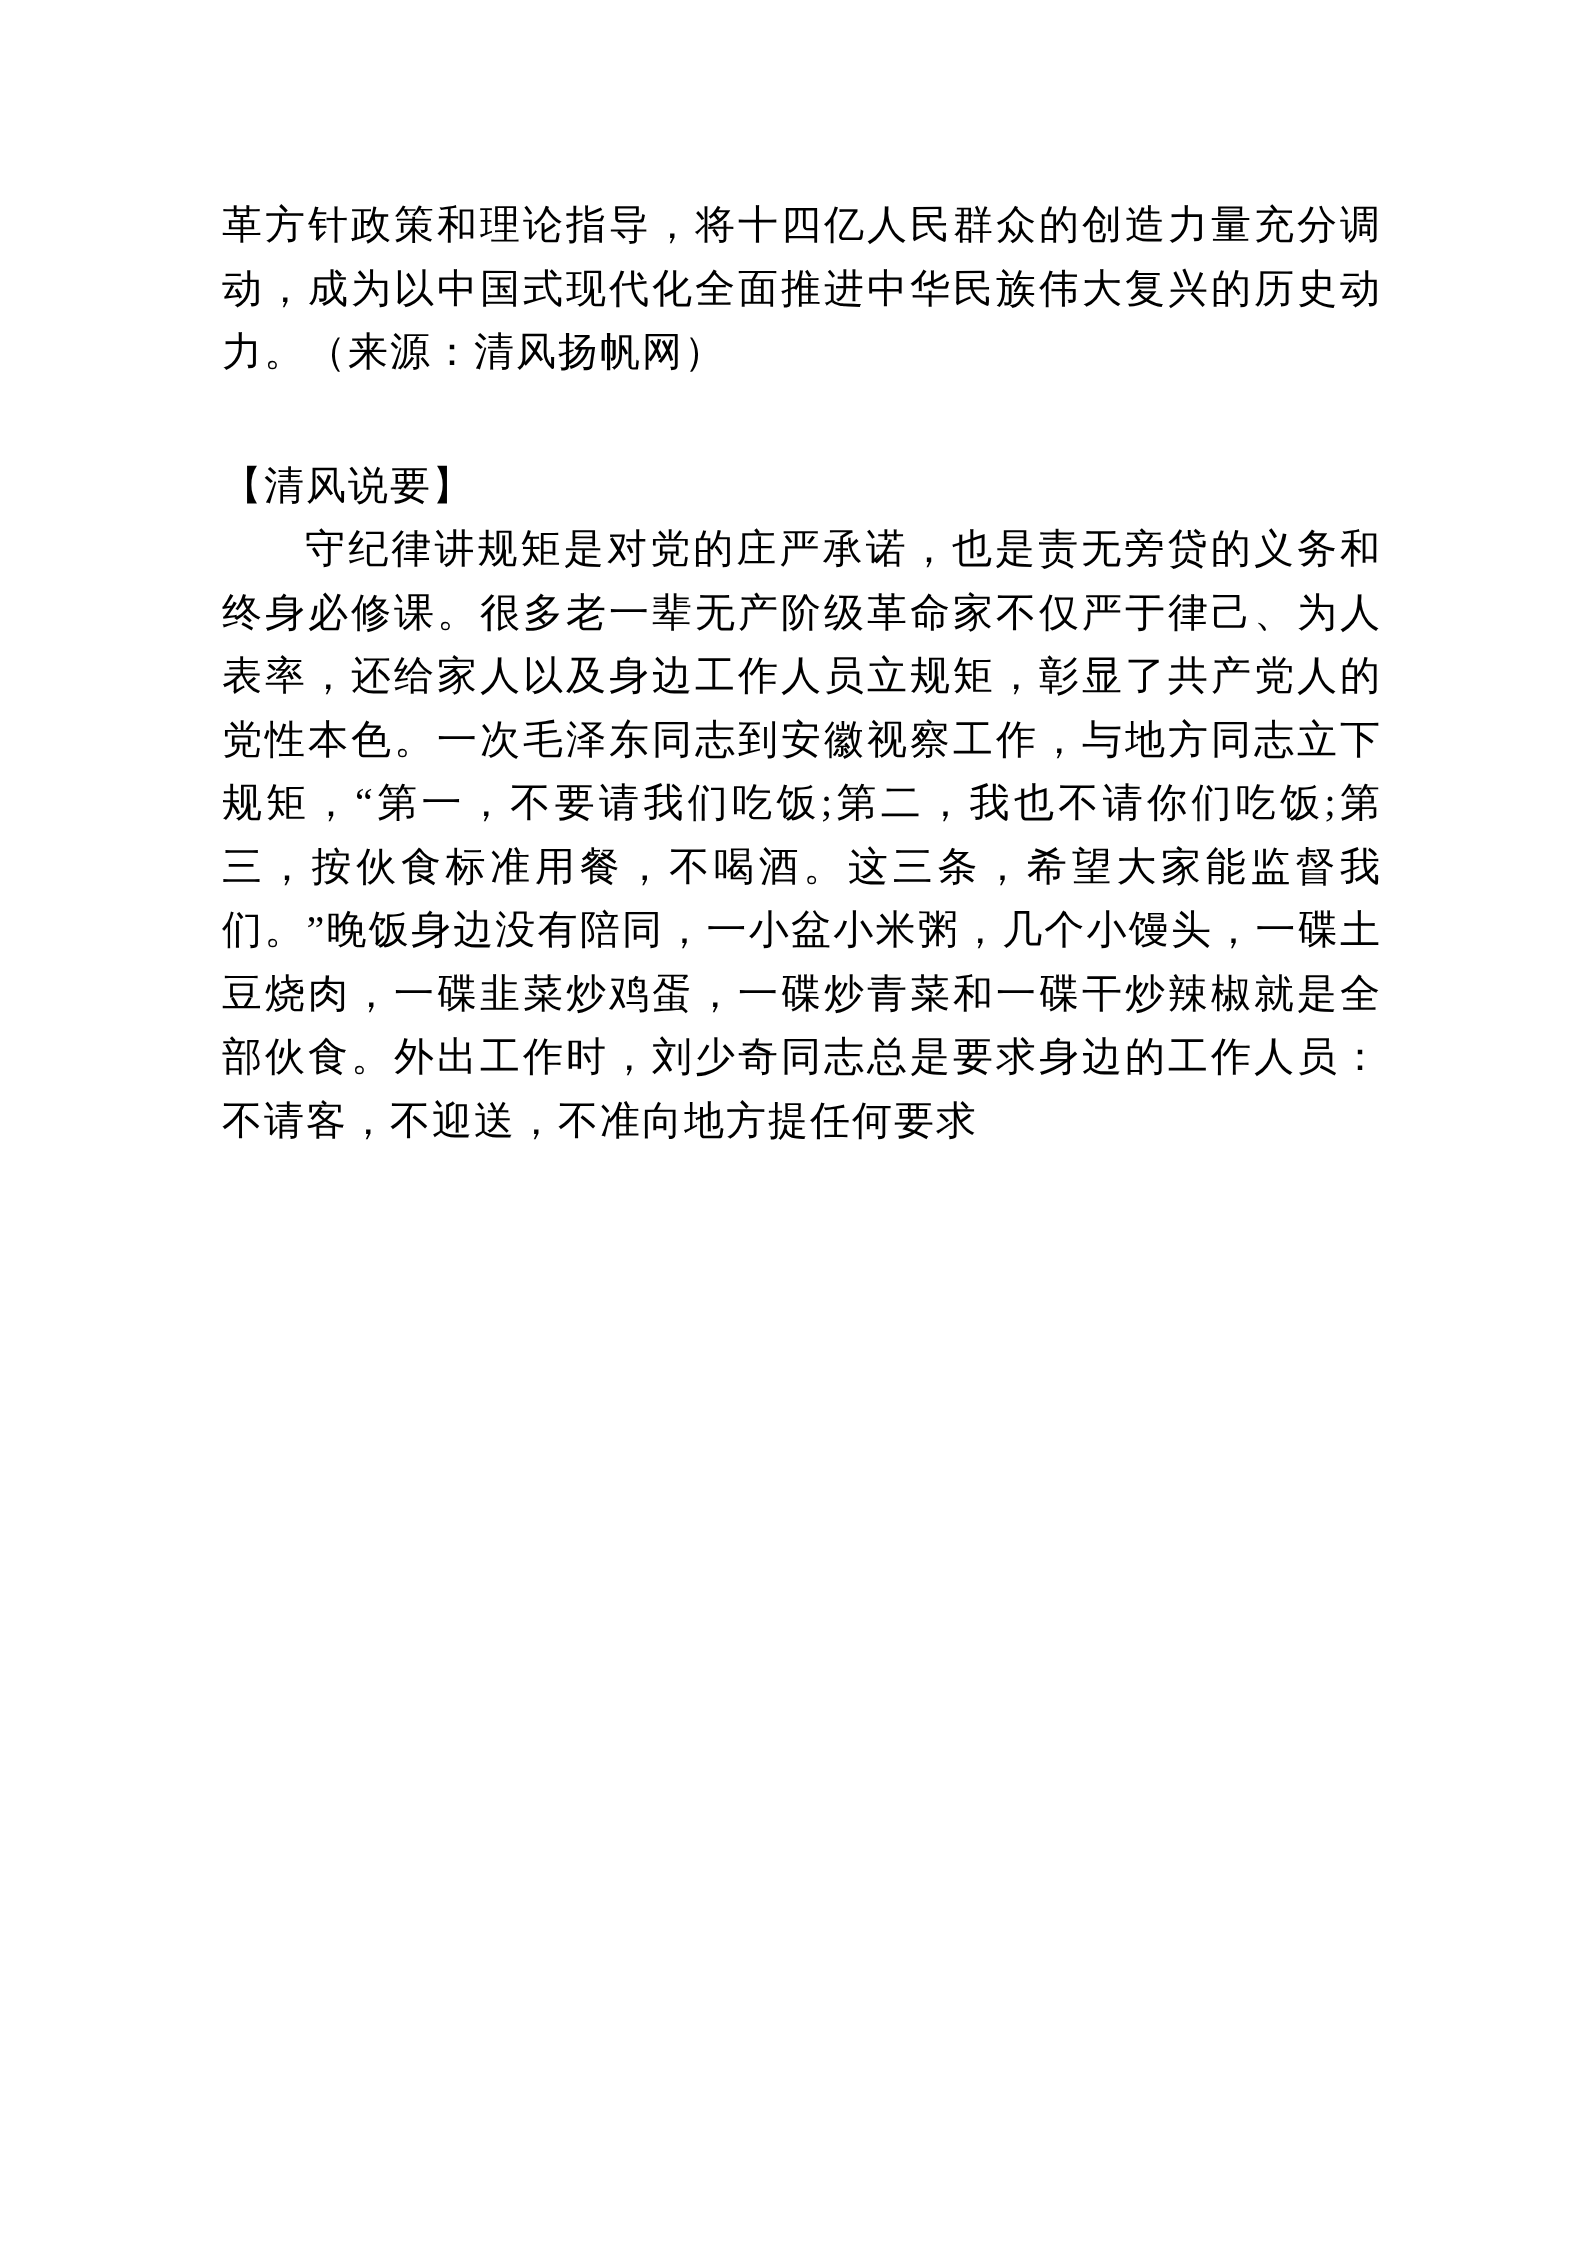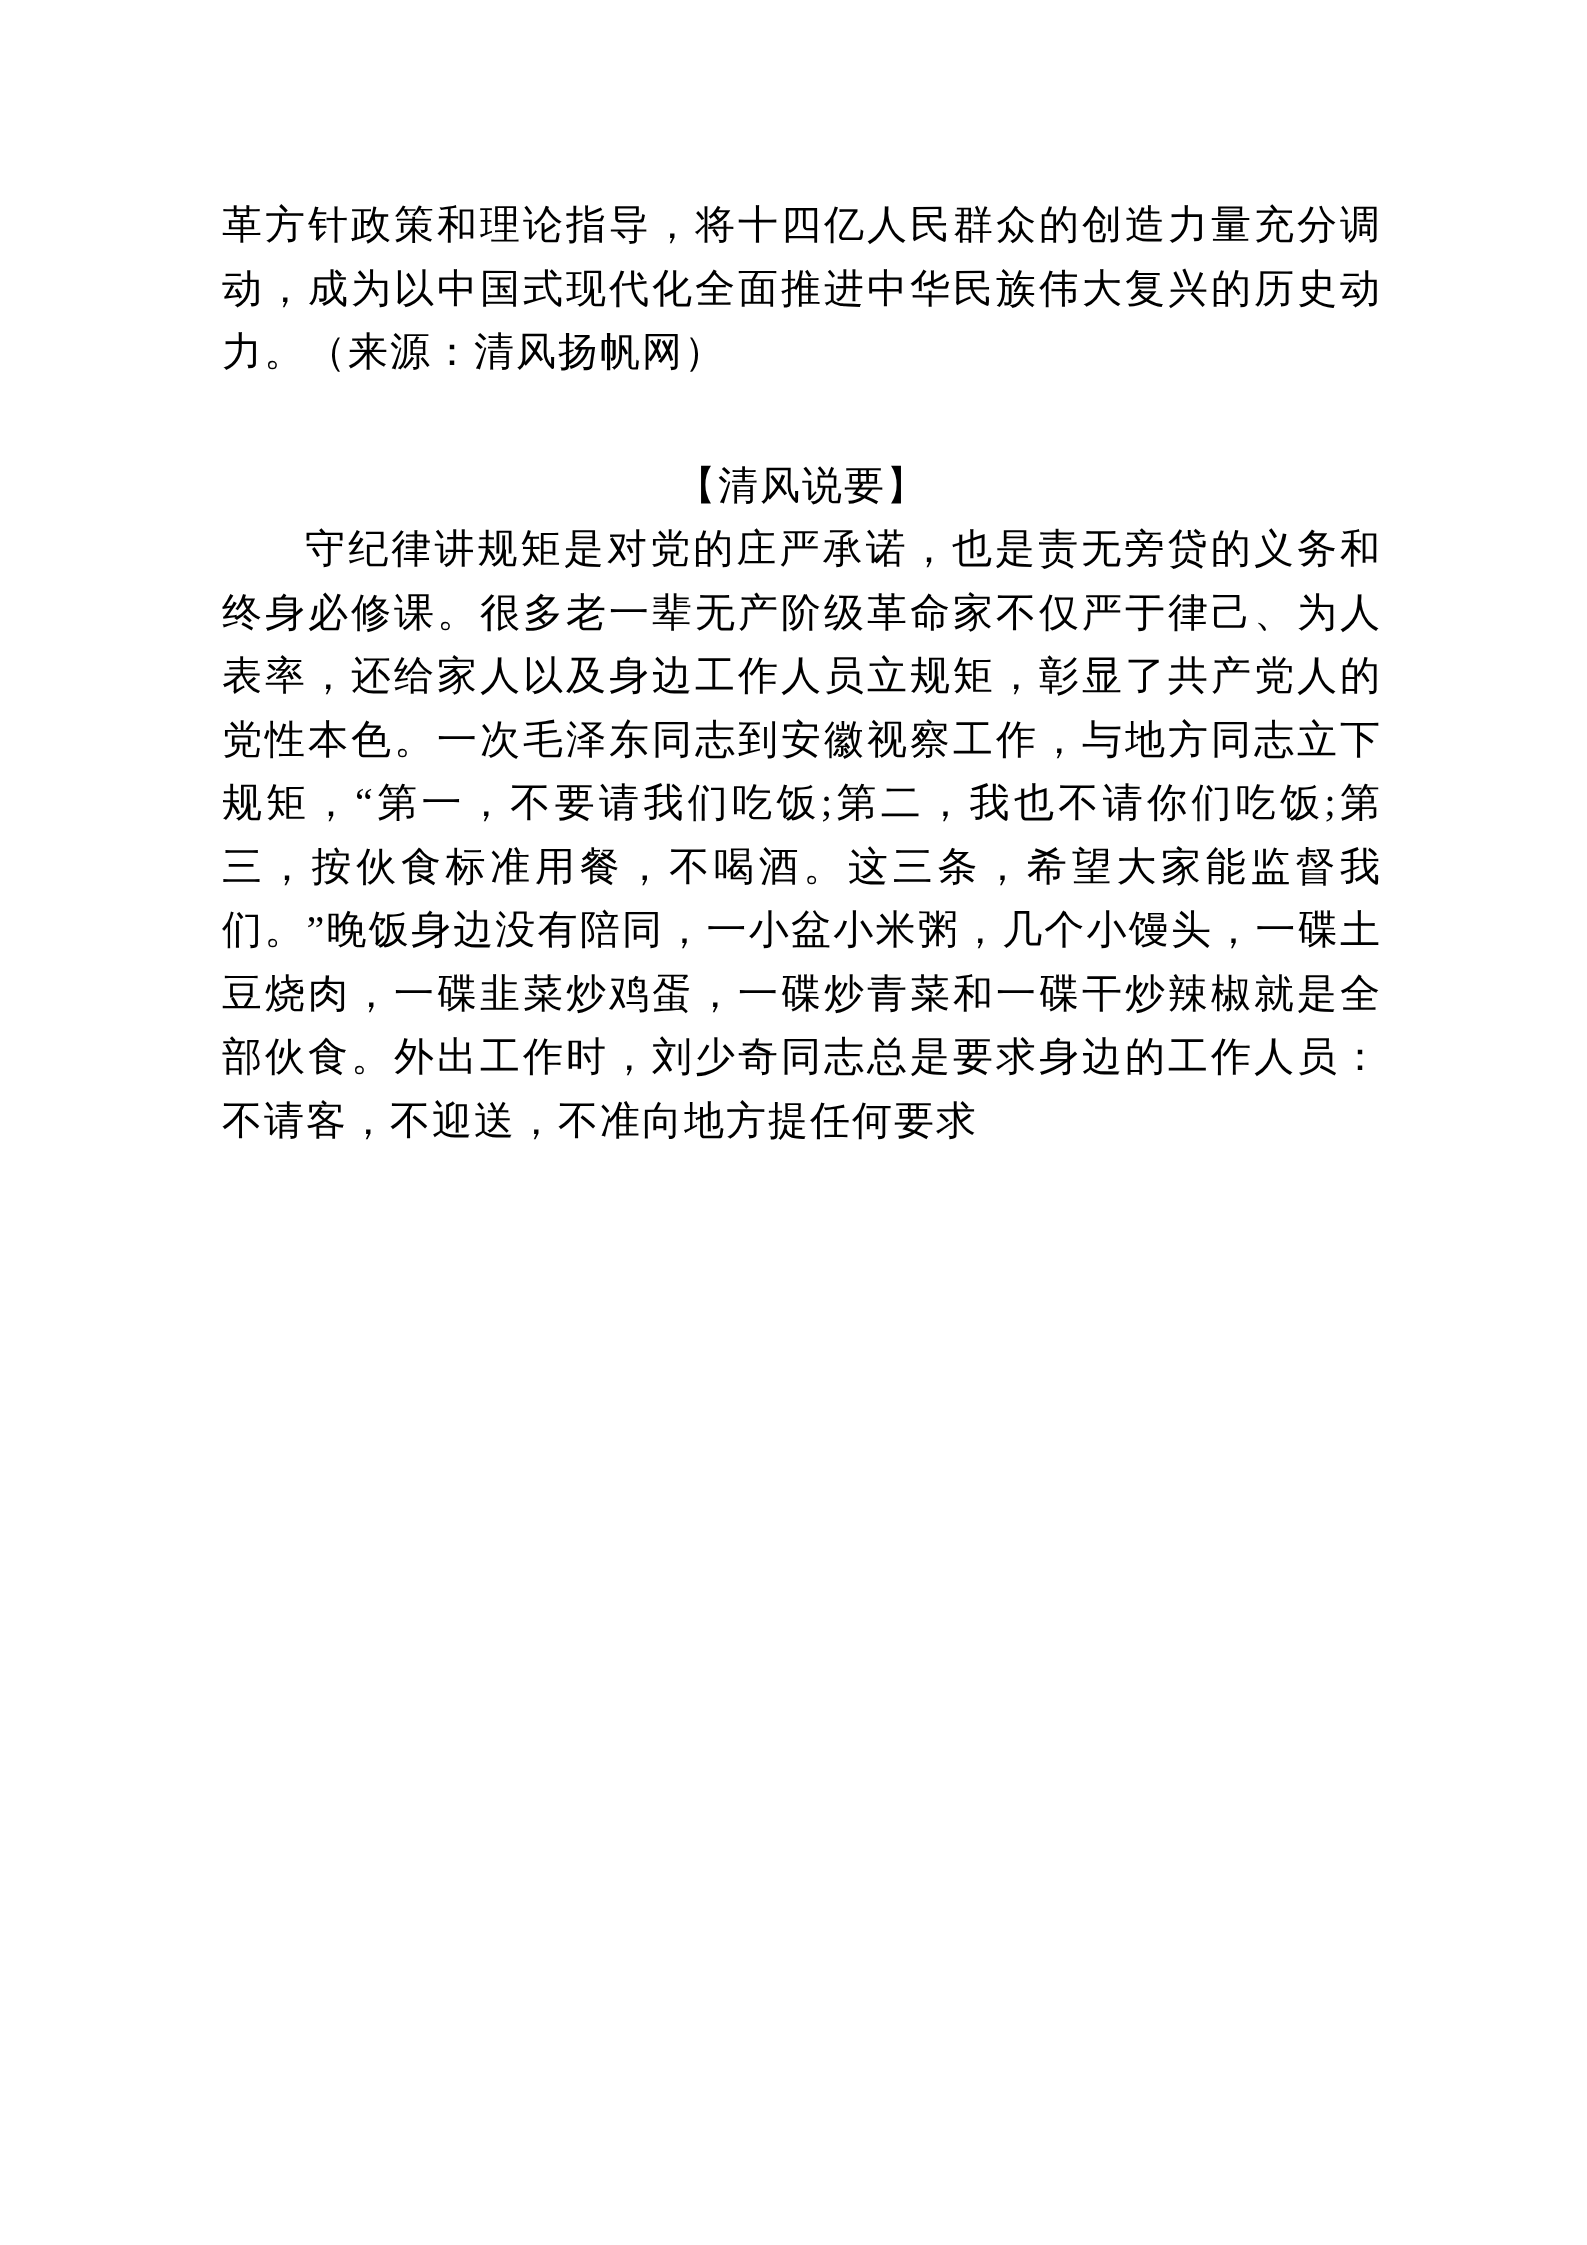--- a/index.html
+++ b/index.html
@@ -30,21 +30,21 @@
     text-align: justify;
     text-justify: inter-character;
     font-weight: normal;
   }
   .continuation {
     text-indent: 0;
   }
   .section-label {
     margin-top: 70px;
     text-indent: 0;
-    text-align: center;
+    text-align: left;
   }
   .article-title {
     margin: 62px 0 10px 0;
     font-size: 50px;
     line-height: 58px;
     font-weight: bold;
     text-align: center;
     letter-spacing: 3px;
   }
   #article-body .para {

